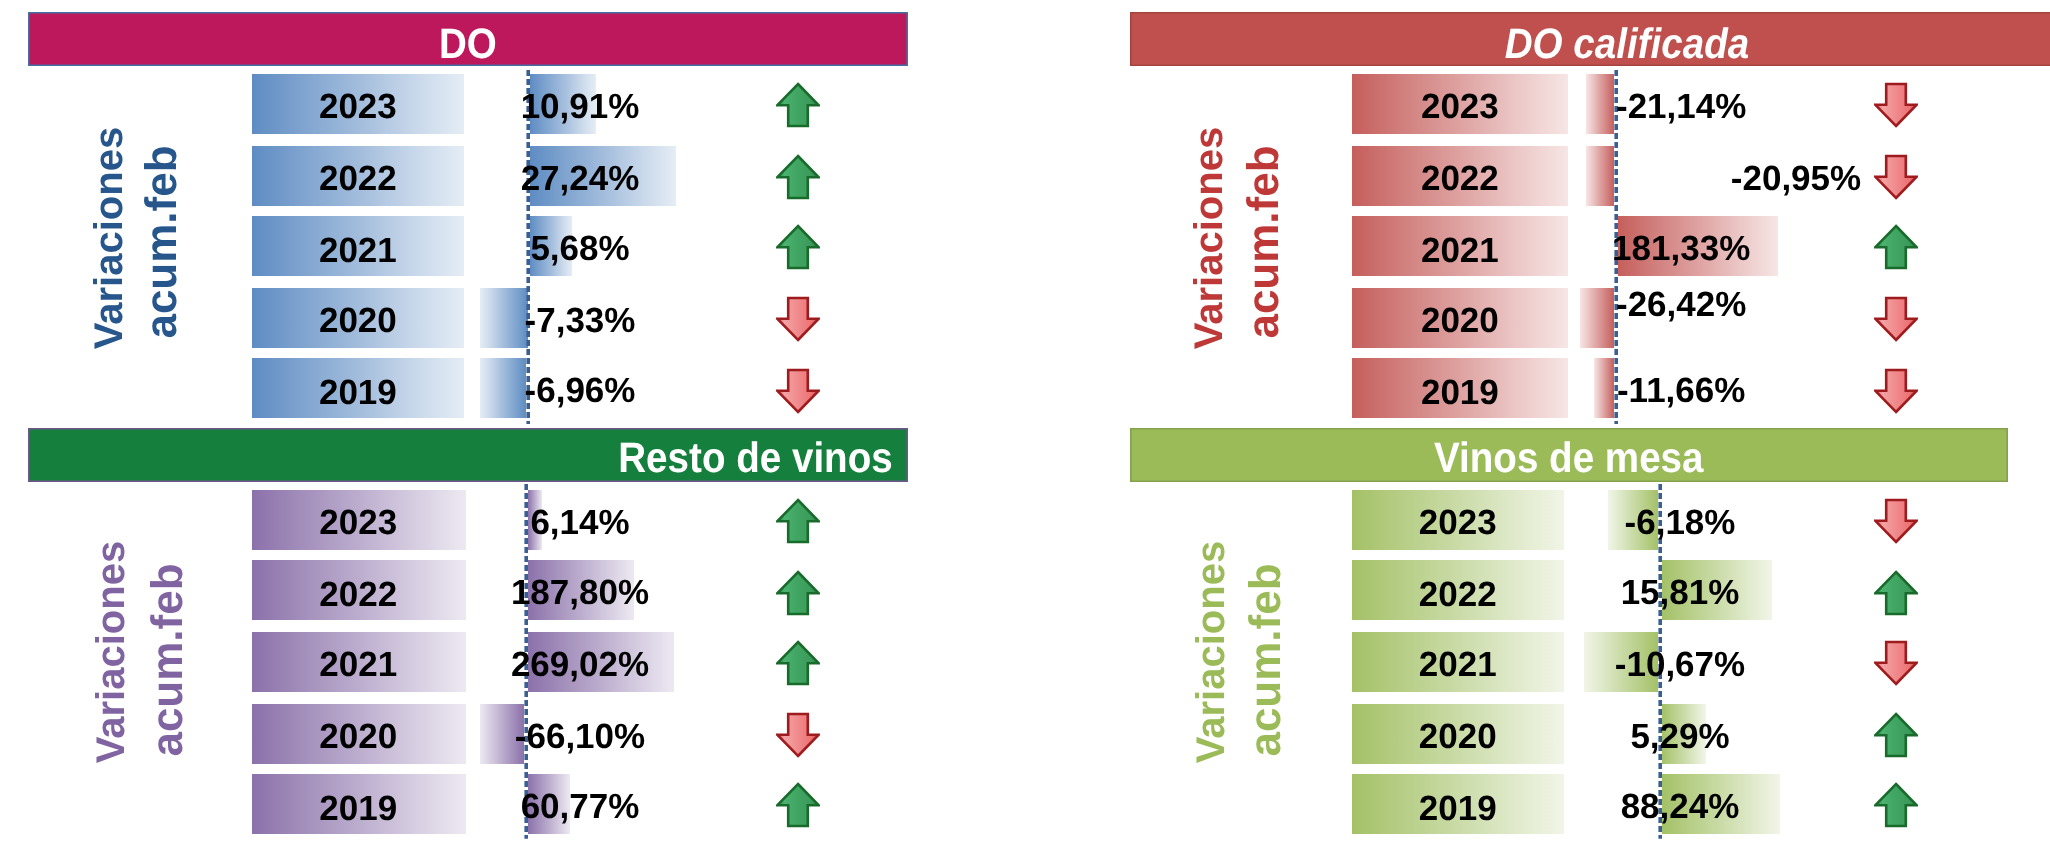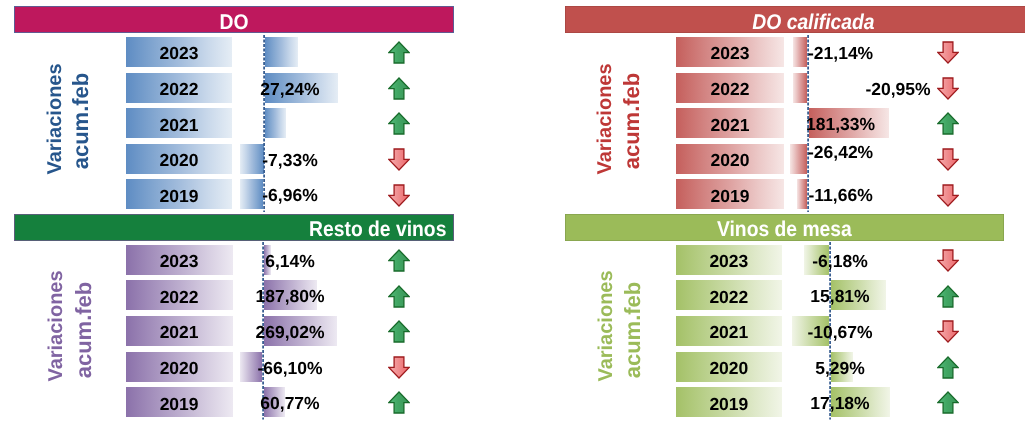--- a/index.html
+++ b/index.html
@@ -71,21 +71,23 @@
     <div class="axisline" style="left: 263px; top: 34.5px; height: 177.4px;">
         <svg class="axissvg" height="177.4" width="3">
           <line class="axisdash" x1="1.1" y1="0" x2="1.1" y2="177.4" stroke="#3A5F92"></line>
         </svg>
       </div>
     <div class="yeartxt" style="left: 125.7px; top: 38.3px; width: 106.5px; height: 30px; line-height: 30px;"><span>2023</span></div>
     <div class="yeartxt" style="left: 125.7px; top: 73.9px; width: 106.5px; height: 30px; line-height: 30px;"><span>2022</span></div>
     <div class="yeartxt" style="left: 125.7px; top: 109.5px; width: 106.5px; height: 30px; line-height: 30px;"><span>2021</span></div>
     <div class="yeartxt" style="left: 125.7px; top: 145.1px; width: 106.5px; height: 30px; line-height: 30px;"><span>2020</span></div>
     <div class="yeartxt" style="left: 125.7px; top: 180.7px; width: 106.5px; height: 30px; line-height: 30px;"><span>2019</span></div>
+    <div class="valtxt" style="left: 200px; top: 38px; height: 30px; line-height: 30px;"><span>10,91%</span></div>
     <div class="valtxt" style="left: 200px; top: 73.6px; height: 30px; line-height: 30px;"><span>27,24%</span></div>
+    <div class="valtxt" style="left: 200px; top: 109.2px; height: 30px; line-height: 30px;"><span>5,68%</span></div>
     <div class="valtxt" style="left: 200px; top: 144.8px; height: 30px; line-height: 30px;"><span>-7,33%</span></div>
     <div class="valtxt" style="left: 200px; top: 180.4px; height: 30px; line-height: 30px;"><span>-6,96%</span></div>
     <div class="arrow up" style="left: 388px; top: 41.2px;">
         <svg width="22" height="23" viewBox="0 0 22 23">
           <path d="M11.0 1.0 L21.3 11.6 L15.9 11.6 L15.9 22.0 L6.1 22.0 L6.1 11.6 L0.7 11.6 Z"></path>
         </svg>
       </div>
     <div class="arrow up" style="left: 388px; top: 76.8px;">
         <svg width="22" height="23" viewBox="0 0 22 23">
           <path d="M11.0 1.0 L21.3 11.6 L15.9 11.6 L15.9 22.0 L6.1 22.0 L6.1 11.6 L0.7 11.6 Z"></path>
@@ -238,21 +240,21 @@
       </div>
     <div class="yeartxt" style="left: 676px; top: 246.1px; width: 105.7px; height: 30px; line-height: 30px;"><span>2023</span></div>
     <div class="yeartxt" style="left: 676px; top: 281.7px; width: 105.7px; height: 30px; line-height: 30px;"><span>2022</span></div>
     <div class="yeartxt" style="left: 676px; top: 317.3px; width: 105.7px; height: 30px; line-height: 30px;"><span>2021</span></div>
     <div class="yeartxt" style="left: 676px; top: 352.9px; width: 105.7px; height: 30px; line-height: 30px;"><span>2020</span></div>
     <div class="yeartxt" style="left: 676px; top: 388.5px; width: 105.7px; height: 30px; line-height: 30px;"><span>2019</span></div>
     <div class="valtxt" style="left: 750px; top: 245.8px; height: 30px; line-height: 30px;"><span>-6,18%</span></div>
     <div class="valtxt" style="left: 750px; top: 281.4px; height: 30px; line-height: 30px;"><span>15,81%</span></div>
     <div class="valtxt" style="left: 750px; top: 317px; height: 30px; line-height: 30px;"><span>-10,67%</span></div>
     <div class="valtxt" style="left: 750px; top: 352.6px; height: 30px; line-height: 30px;"><span>5,29%</span></div>
-    <div class="valtxt" style="left: 750px; top: 388.2px; height: 30px; line-height: 30px;"><span>17,18%</span></div>
+    <div class="valtxt" style="left: 750px; top: 388.2px; height: 30px; line-height: 30px;"><span>88,24%</span></div>
     <div class="arrow down" style="left: 937px; top: 249px;">
         <svg width="22" height="23" viewBox="0 0 22 23">
           <path d="M11.0 22.0 L21.3 11.4 L15.9 11.4 L15.9 1.0 L6.1 1.0 L6.1 11.4 L0.7 11.4 Z"></path>
         </svg>
       </div>
     <div class="arrow up" style="left: 937px; top: 284.6px;">
         <svg width="22" height="23" viewBox="0 0 22 23">
           <path d="M11.0 1.0 L21.3 11.6 L15.9 11.6 L15.9 22.0 L6.1 22.0 L6.1 11.6 L0.7 11.6 Z"></path>
         </svg>
       </div>

